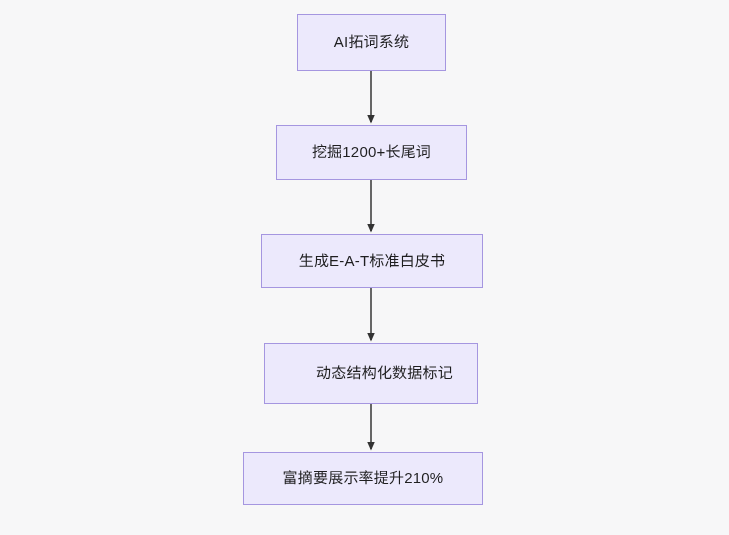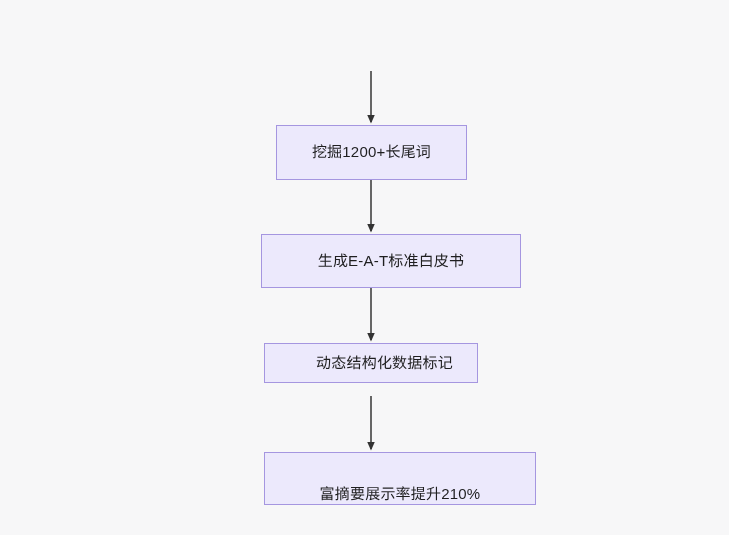--- a/index.html
+++ b/index.html
@@ -43,23 +43,23 @@
     color: #1f1f20;
     font-size: 15px;
     line-height: 1.35;
     letter-spacing: 0.2px;
     white-space: nowrap;
     font-family: "Liberation Sans", "DejaVu Sans", sans-serif;
   }
   
   #node-0 { left: 297px; top: 14px;  width: 149px; height: 57px; }
   #node-1 { left: 276px; top: 125px; width: 191px; height: 55px; align-items: center; }
-  #node-2 { left: 261px; top: 234px; width: 260px; height: 54px; }
-  #node-3 { left: 264px; top: 343px; width: 214px; height: 40px; padding-left: 27px; }
-  #node-4 { left: 264px; top: 452px; width: 272px; height: 53px; align-items: flex-end; }
+  #node-2 { left: 261px; top: 234px; width: 222px; height: 54px; }
+  #node-3 { left: 264px; top: 343px; width: 214px; height: 61px; padding-left: 27px; }
+  #node-4 { left: 243px; top: 452px; width: 240px; height: 53px; }
 </style>
 </head>
 <body>
 
 <div id="flowchart-canvas">
 
   <svg id="edge-layer" viewBox="0 0 729 535" width="729" height="535" xmlns="http://www.w3.org/2000/svg">
     <defs>
       <marker id="arrowhead" markerWidth="10" markerHeight="8" refX="7.5" refY="4" orient="auto" markerUnits="userSpaceOnUse">
         <path d="M0,0 L9,4 L0,8 z" fill="#333333"></path>
@@ -68,20 +68,23 @@
 
     <line x1="371" y1="71" x2="371" y2="122" stroke="#666666" stroke-width="2" marker-end="url(#arrowhead)"></line>
 
     <line x1="371" y1="180" x2="371" y2="231" stroke="#666666" stroke-width="2" marker-end="url(#arrowhead)"></line>
 
     <line x1="371" y1="288" x2="371" y2="340" stroke="#666666" stroke-width="2" marker-end="url(#arrowhead)"></line>
 
     <line x1="371" y1="396" x2="371" y2="449" stroke="#666666" stroke-width="2" marker-end="url(#arrowhead)"></line>
   </svg>
 
+  <div class="node" id="node-0">
+    <span class="node-label">AI拓词系统</span>
+  </div>
 
   <div class="node" id="node-1">
     <span class="node-label">挖掘1200+长尾词</span>
   </div>
 
   <div class="node" id="node-2">
     <span class="node-label">生成E-A-T标准白皮书</span>
   </div>
 
   <div class="node" id="node-3">

